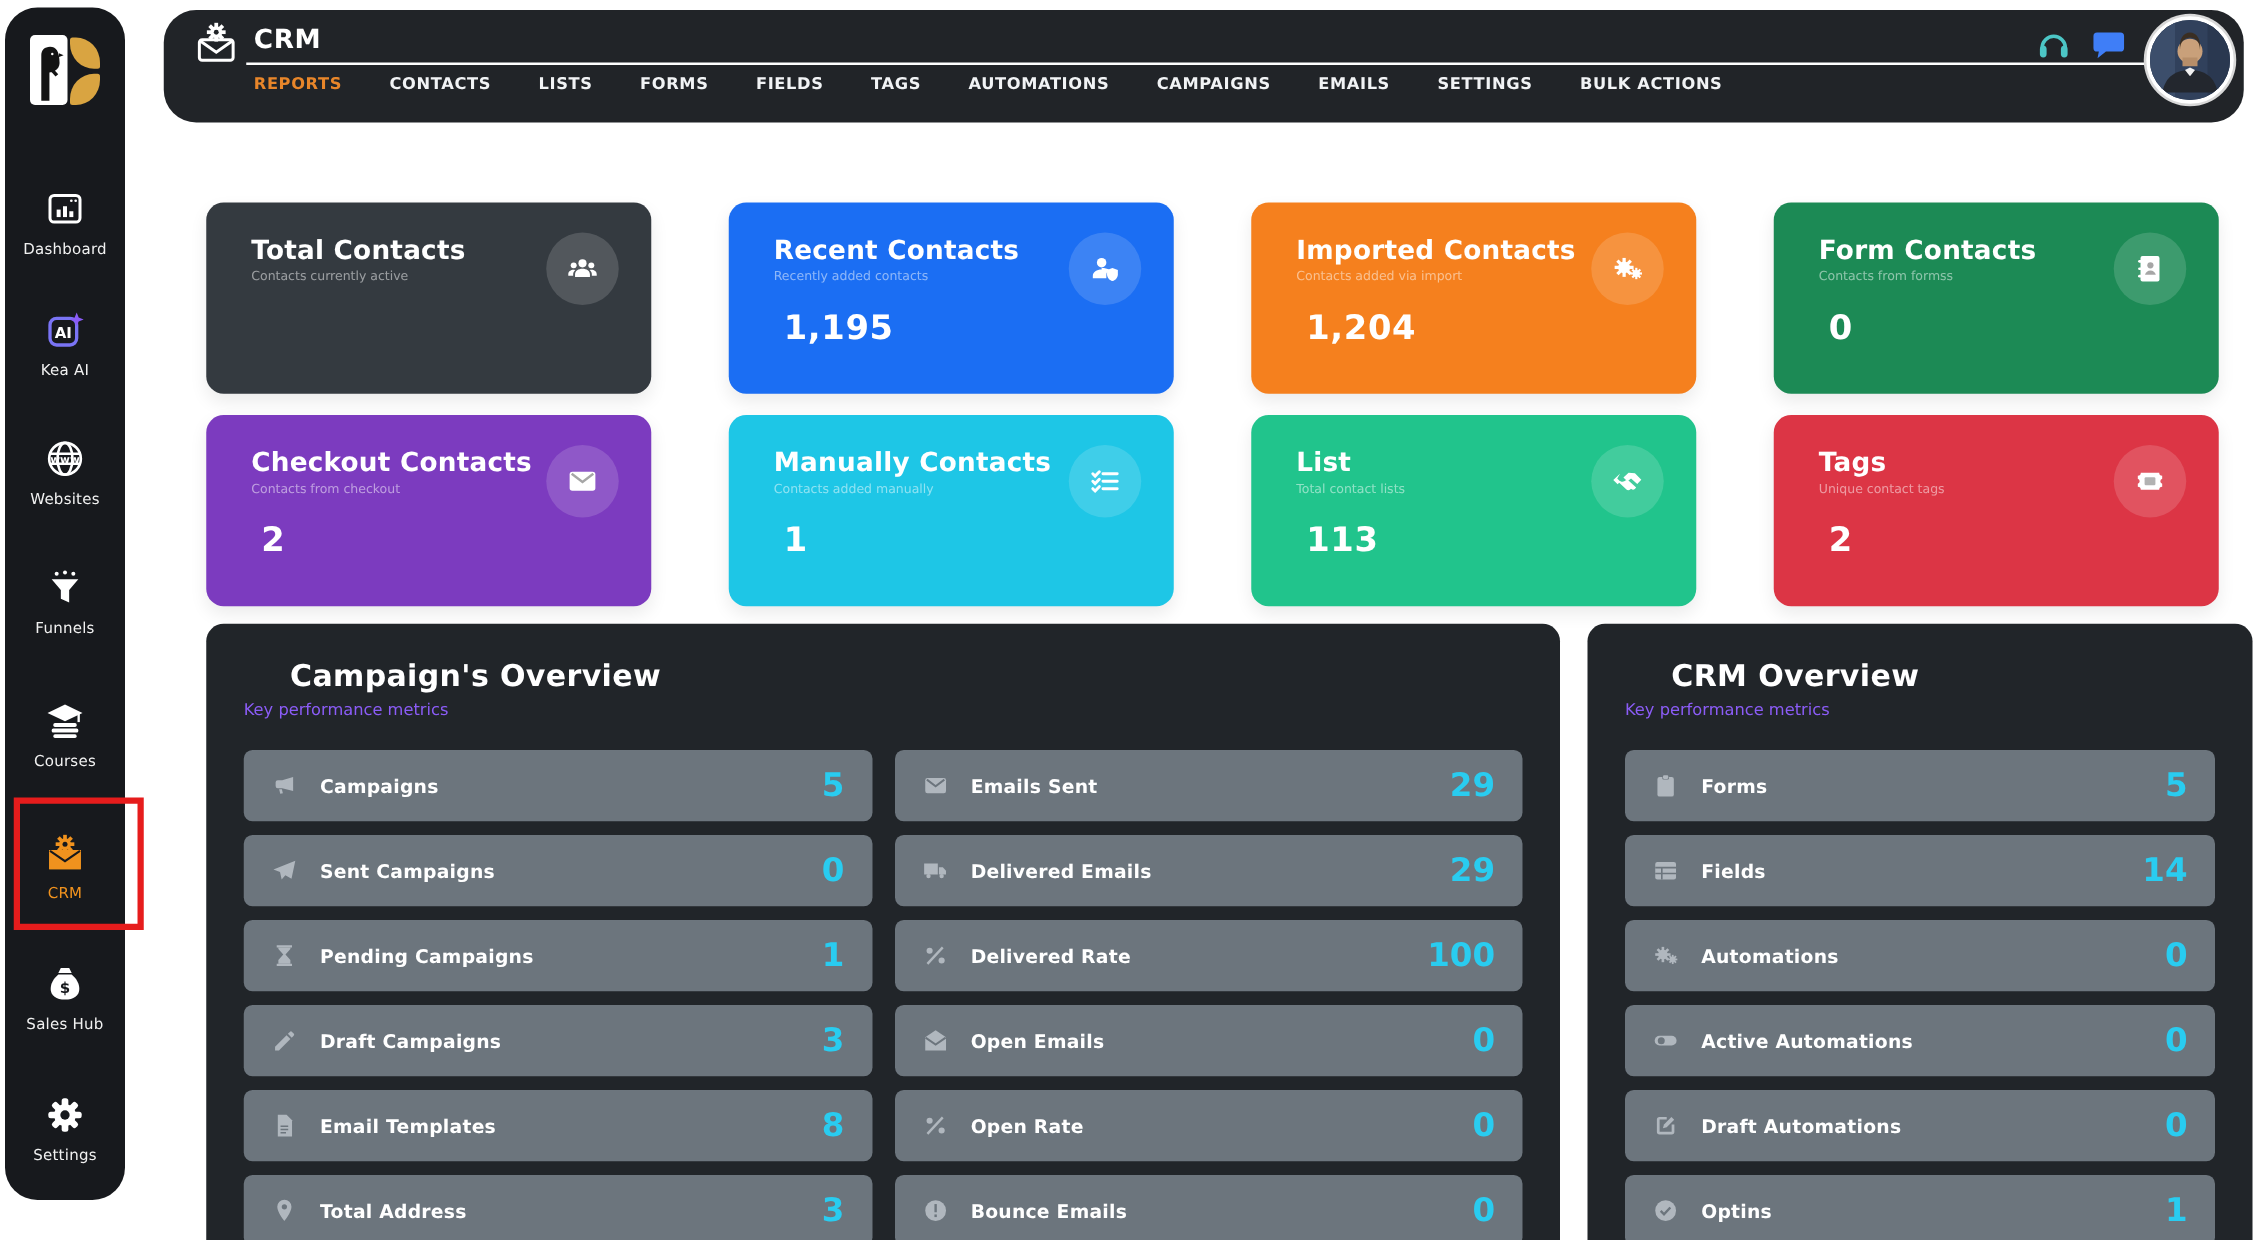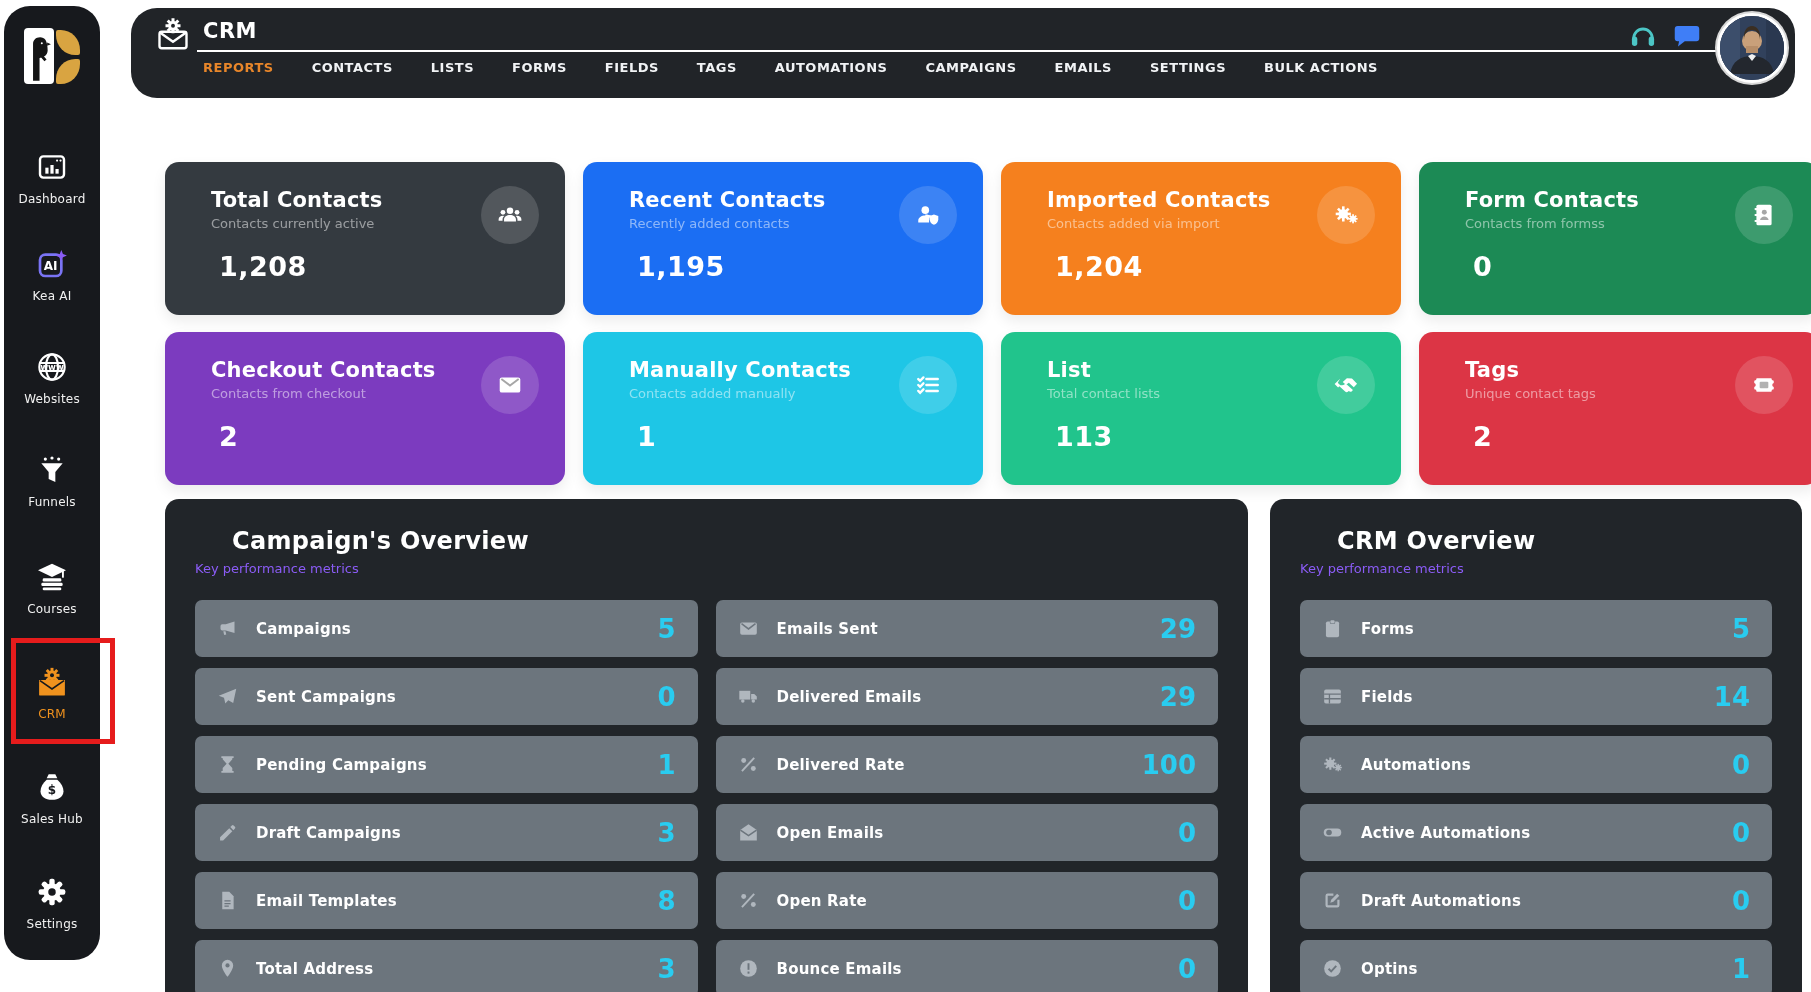--- a/index.html
+++ b/index.html
@@ -28,24 +28,24 @@
   .hdr-title { position:absolute; left:72px; top:11px; color:#ffffff; font-size:21px; font-weight:bold; letter-spacing:.5px; }
   .hdr-line { position:absolute; left:66px; top:42px; width:1526px; height:2px; background:#ffffff; }
   .hdr-tabs { position:absolute; left:72px; top:52px; display:flex; gap:38px; }
   .tab { font-size:13px; font-weight:bold; letter-spacing:.5px; color:#f1f3f5; cursor:pointer; white-space:nowrap; }
   .tab.active { color:#e8862a; }
   .hdr-right-icon { position:absolute; top:14px; width:28px; height:28px; cursor:pointer; }
   .avatar { position:absolute; left:1586px; top:5px; width:70px; height:70px; border-radius:50%;
             border:3px solid #ffffff; box-shadow:0 0 0 2px #d8d8d8; overflow:hidden; background:#2e3f58; cursor:pointer; }
 
   
-  .card { position:absolute; width:400px; height:153px; border-radius:14px; color:#fff;
-          padding:26px 46px; box-shadow:0 6px 14px rgba(0,0,0,.08); }
+  .card { position:absolute; width:356px; height:153px; border-radius:14px; color:#fff;
+          padding:26px 36px; box-shadow:0 6px 14px rgba(0,0,0,.08); }
   .card .c-title { font-size:21px; font-weight:bold; letter-spacing:.2px; }
-  .card .c-sub { font-size:13px; color:rgba(255,255,255,.5); margin-top:4px; }
+  .card .c-sub { font-size:10px; color:rgba(255,255,255,.5); margin-top:4px; }
   .card .c-value { font-size:27px; font-weight:bold; margin-top:20px; padding-left:8px; letter-spacing:.5px; }
   .badge { position:absolute; right:26px; top:24px; width:58px; height:58px; border-radius:50%;
            background:rgba(255,255,255,.15); display:flex; align-items:center; justify-content:center; }
   .badge svg { width:26px; height:26px; }
 
   
   .panel { position:absolute; top:499px; background:#212529; border-radius:14px; padding:28px 30px; color:#fff; }
   .panel.campaign { left:165px; width:1083px; height:560px; }
   .panel.crmov { left:1270px; width:532px; height:560px; }
   .p-title { font-size:24px; font-weight:bold; letter-spacing:.3px;margin-left:37px; }
@@ -244,21 +244,20 @@
         <path d="M10 58c2-13 11-18 22-18s20 5 22 18z" fill="#23272e"></path>
         <path d="M28 40l4 5 4-5-4-2z" fill="#f1f1f1"></path>
         <path d="M24 24c0-7 4-10 8-10s8 3 8 10c1-9-3-14-8-14s-9 5-8 14z" fill="#3a2e22"></path>
       </svg>
   </span>
 </div>
 
 <div class="card" style="left: 165px; top: 162px; background-color: rgb(52, 58, 64);">
   <div class="c-title">Total Contacts</div>
   <div class="c-sub">Contacts currently active</div>
-  <div class="c-value">1,208</div>
   <span class="badge">
     <svg viewBox="0 0 24 24" fill="#fff">
         <circle cx="12" cy="8" r="3"></circle>
         <circle cx="5.5" cy="9.5" r="2.2"></circle>
         <circle cx="18.5" cy="9.5" r="2.2"></circle>
         <path d="M12 12c-3 0-5.5 1.6-5.5 4.2V18h11v-1.8c0-2.6-2.5-4.2-5.5-4.2z"></path>
         <path d="M5.5 12.8c-2.2 0-4 1.3-4 3.2v1.2h3.6v-1c0-1.3.6-2.4 1.6-3.2a5 5 0 0 0-1.2-.2zM18.5 12.8c-.4 0-.8.1-1.2.2 1 .8 1.6 1.9 1.6 3.2v1h3.6V16c0-1.9-1.8-3.2-4-3.2z"></path>
       </svg>
   </span>
 </div>

